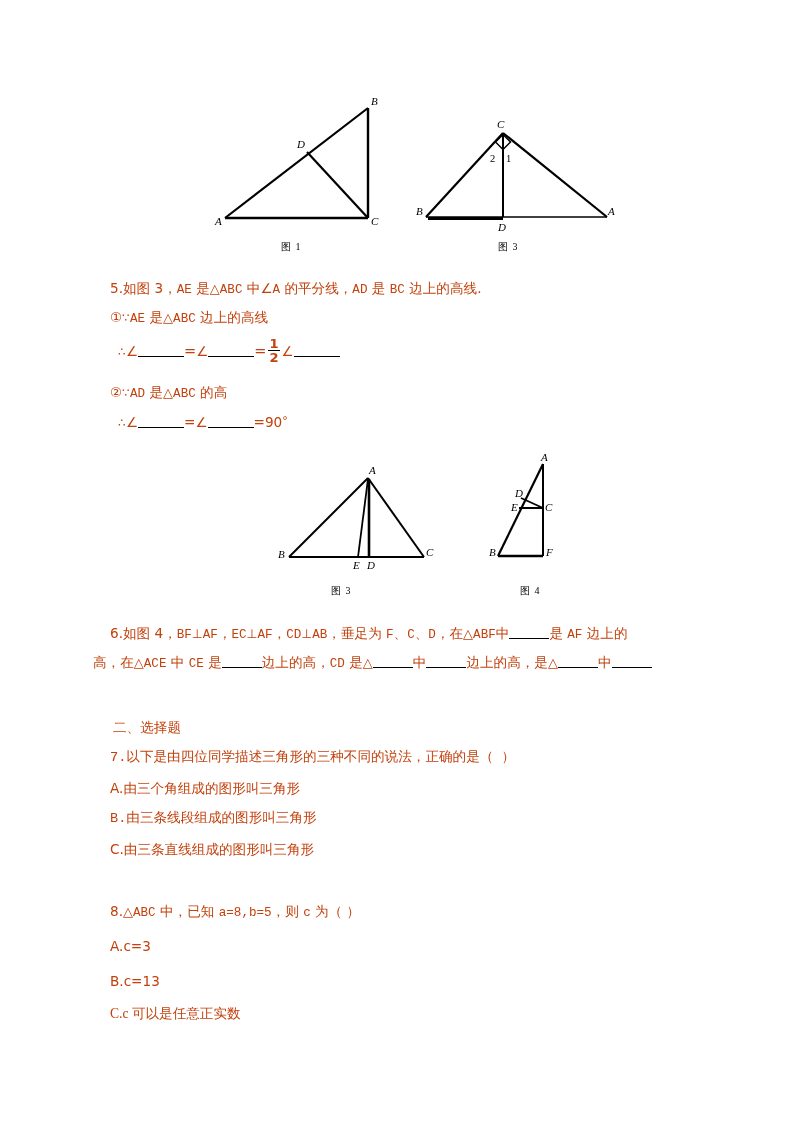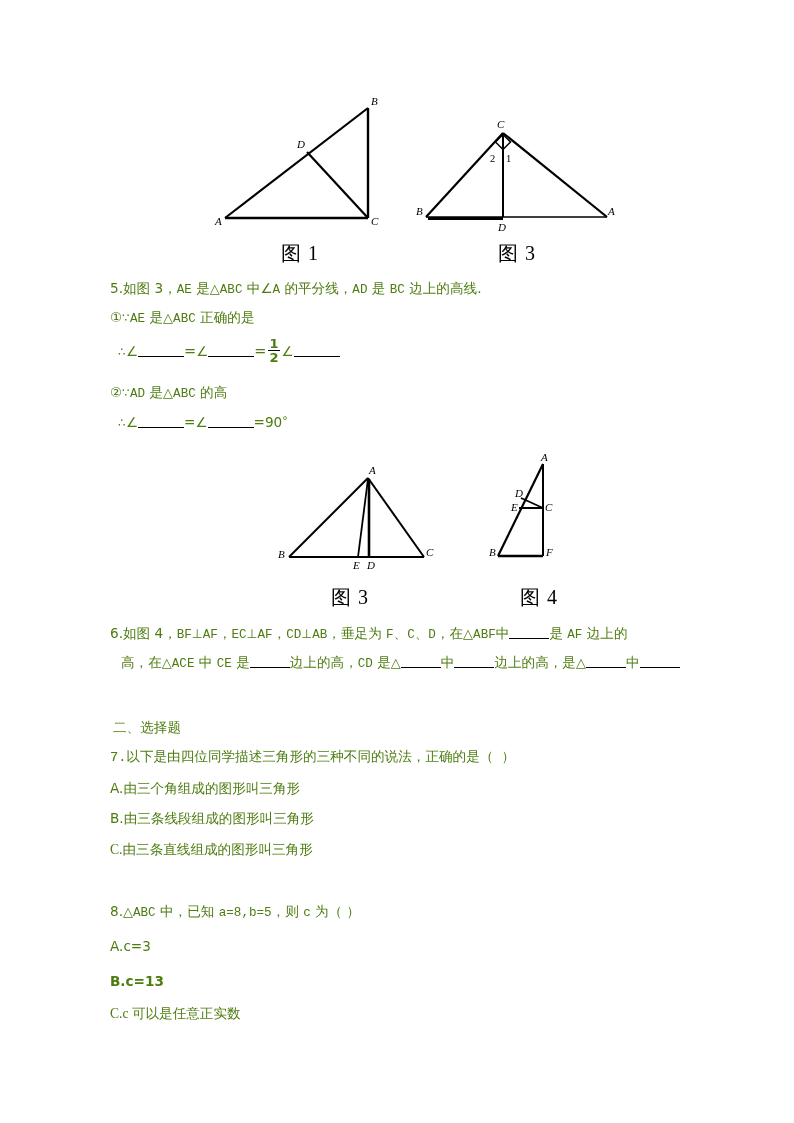--- a/index.html
+++ b/index.html
@@ -35,33 +35,33 @@
     left: 0;
     top: 450px;
     width: 794px;
     height: 120px;
   }
   .fig-svg { display: block; }
 
   .fig-caption {
     position: absolute;
     font-family: "Liberation Serif", "DejaVu Serif", serif;
-    font-size: 20px;
+    font-size: 10px;
     letter-spacing: 1px;
     color: #000;
     white-space: nowrap;
   }
 
   
   .txt {
     position: absolute;
     font-family: "Liberation Serif", "DejaVu Serif", serif;
     font-size: 14.2px;
     line-height: 1.0;
-    color: #4d7c0f;
+    color: #c2410c;
     white-space: nowrap;
   }
   .cn {
     font-family: "DejaVu Sans", "Liberation Sans", sans-serif;
     font-size: 13.6px;
   }
   .mono-ltr {
     font-family: "Liberation Mono", "DejaVu Sans Mono", monospace;
     font-size: 12.6px;
     letter-spacing: 0px;
@@ -159,21 +159,21 @@
 
     <div class="fig-caption" style="left:281px; top:148px;">图 1</div>
     <div class="fig-caption" style="left:498px; top:148px;">图 3</div>
   </div>
 
   <div class="txt cn" style="left:110px; top:282px;">
     <span>5.如图 3，</span><span class="mono-ltr">AE</span><span> 是</span><span class="tri">△</span><span class="mono-ltr">ABC</span><span> 中</span><span class="angsym">∠</span><span class="mono-ltr">A</span><span> 的平分线，</span><span class="mono-ltr">AD</span><span> 是 </span><span class="mono-ltr">BC</span><span> 边上的高线.</span>
   </div>
 
   <div class="txt cn" style="left:110px; top:311px;">
-    <span class="circnum">①</span><span class="because">∵</span><span class="mono-ltr">AE</span><span> 是</span><span class="tri">△</span><span class="mono-ltr">ABC</span><span> 正确的是</span>
+    <span class="circnum">①</span><span class="because">∵</span><span class="mono-ltr">AE</span><span> 是</span><span class="tri">△</span><span class="mono-ltr">ABC</span><span> 边上的高线</span>
   </div>
 
   <div class="txt cn" style="left:118px; top:338px; font-size:14.5px;">
     <span class="therefore">∴</span><span class="angsym">∠</span><span class="blank b5"></span><span>=</span><span class="angsym">∠</span><span class="blank b5"></span><span>=</span><span class="frac"><span class="num">1</span><span class="den">2</span></span><span class="angsym">∠</span><span class="blank b5"></span>
   </div>
 
   <div class="txt cn" style="left:110px; top:386px;">
     <span class="circnum">②</span><span class="because">∵</span><span class="mono-ltr">AD</span><span> 是</span><span class="tri">△</span><span class="mono-ltr">ABC</span><span> 的高</span>
   </div>
 
@@ -213,34 +213,34 @@
     </svg>
 
     <div class="fig-caption" style="left:331px; top:134px;">图 3</div>
     <div class="fig-caption" style="left:520px; top:134px;">图 4</div>
   </div>
 
   <div class="txt cn" style="left:110px; top:625px;">
     <span>6.如图 4，</span><span class="mono-ltr">BF</span><span class="perp">⊥</span><span class="mono-ltr">AF</span><span>，</span><span class="mono-ltr">EC</span><span class="perp">⊥</span><span class="mono-ltr">AF</span><span>，</span><span class="mono-ltr">CD</span><span class="perp">⊥</span><span class="mono-ltr">AB</span><span>，垂足为 </span><span class="mono-ltr">F</span><span>、</span><span class="mono-ltr">C</span><span>、</span><span class="mono-ltr">D</span><span>，在</span><span class="tri">△</span><span class="mono-ltr">ABF</span><span>中</span><span class="blank b4"></span><span>是 </span><span class="mono-ltr">AF</span><span> 边上的</span>
   </div>
 
-  <div class="txt cn" style="left:93px; top:654px;margin-left:28px;">
+  <div class="txt cn" style="left:93px; top:654px;">
     <span>高，在</span><span class="tri">△</span><span class="mono-ltr">ACE</span><span> 中 </span><span class="mono-ltr">CE</span><span> 是</span><span class="blank b4"></span><span>边上的高，</span><span class="mono-ltr">CD</span><span> 是</span><span class="tri">△</span><span class="blank b4"></span><span>中</span><span class="blank b4"></span><span>边上的高，是</span><span class="tri">△</span><span class="blank b4"></span><span>中</span><span class="blank b4"></span>
   </div>
 
 
   <div class="txt cn" style="left:113px; top:721px;">二、选择题</div>
 
   <div class="txt cn" style="left:110px; top:751px;font-family:Liberation Mono, monospace;">7.以下是由四位同学描述三角形的三种不同的说法，正确的是（        ）</div>
 
   <div class="txt cn" style="left:110px; top:782px;">A.由三个角组成的图形叫三角形</div>
-  <div class="txt cn" style="left:110px; top:812px;">B.由三条线段组成的图形叫三角形</div>
-  <div class="txt cn" style="left:110px; top:843px;font-family:Liberation Serif, serif;">C.由三条直线组成的图形叫三角形</div>
+  <div class="txt cn" style="left:110px; top:812px;font-family:Liberation Mono, monospace;">B.由三条线段组成的图形叫三角形</div>
+  <div class="txt cn" style="left:110px; top:843px;">C.由三条直线组成的图形叫三角形</div>
 
   <div class="txt cn" style="left:110px; top:905px;text-align:right;">
     <span>8.</span><span class="tri">△</span><span class="mono-ltr">ABC</span><span> 中，已知 </span><span class="mono-ltr">a=8,b=5</span><span>，则 </span><span class="mono-ltr">c</span><span> 为（        ）</span>
   </div>
 
   <div class="txt cn" style="left:110px; top:940px;">A.c=3</div>
-  <div class="txt cn" style="left:110px; top:975px;font-weight:bold;">B.c=13</div>
+  <div class="txt cn" style="left:110px; top:975px;">B.c=13</div>
   <div class="txt cn" style="left:110px; top:1007px;font-family:Liberation Serif, serif;">C.c 可以是任意正实数</div>
 
 </div>
 
 </body></html>

